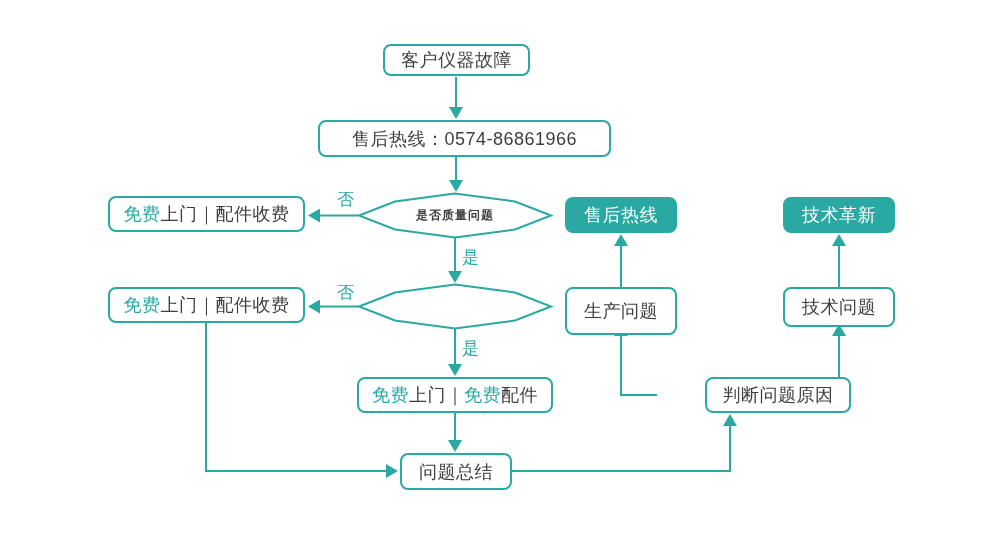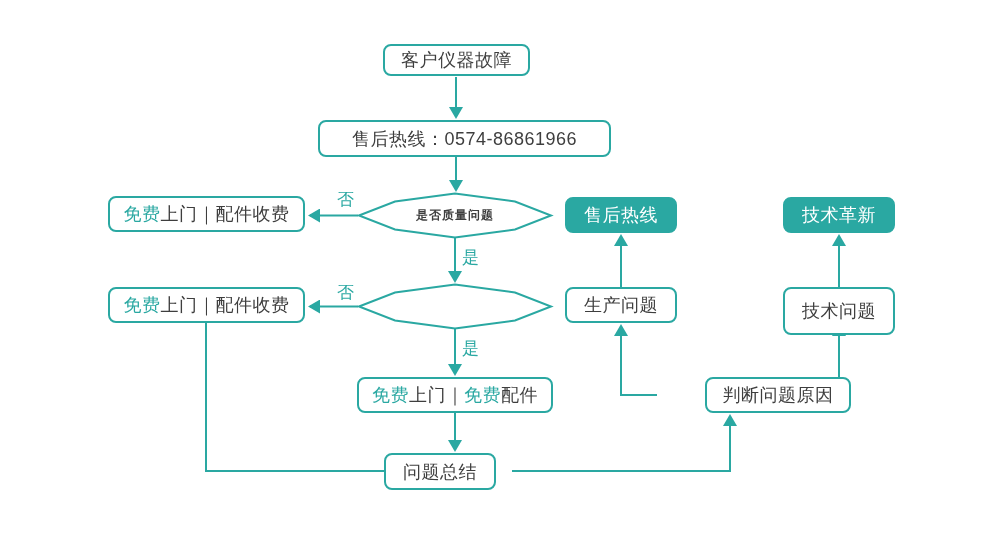--- a/index.html
+++ b/index.html
@@ -76,29 +76,29 @@
       <span>上门｜配件收费</span>
   </div>
 
   <div class="node" style="left:357px; top:377px; width:196px; height:36px;">
     <span class="hl">免费</span>
       <span>上门｜</span>
       <span class="hl">免费</span>
       <span>配件</span>
   </div>
 
-  <div class="node" style="left:384px; top:453px; width:112px; height:37px;">问题总结</div>
+  <div class="node" style="left:400px; top:453px; width:112px; height:37px;">问题总结</div>
 
   <div class="node filled" style="left:565px; top:197px; width:112px; height:36px;">售后热线</div>
 
   <div class="node filled" style="left:783px; top:197px; width:112px; height:36px;">技术革新</div>
 
-  <div class="node" style="left:565px; top:287px; width:112px; height:36px;">生产问题</div>
+  <div class="node" style="left:565px; top:287px; width:112px; height:48px;">生产问题</div>
 
-  <div class="node" style="left:783px; top:287px; width:112px; height:48px;">技术问题</div>
+  <div class="node" style="left:783px; top:287px; width:112px; height:40px;">技术问题</div>
 
   <div class="node" style="left:657px; top:377px; width:146px; height:36px;margin-left:48px;">判断问题原因</div>
 
   <span class="edge-label" style="left:337px; top:191px;">否</span>
   <span class="edge-label" style="left:462px; top:249px;">是</span>
   <span class="edge-label" style="left:337px; top:284px;">否</span>
   <span class="edge-label" style="left:462px; top:340px;">是</span>
 
 </div>
 

